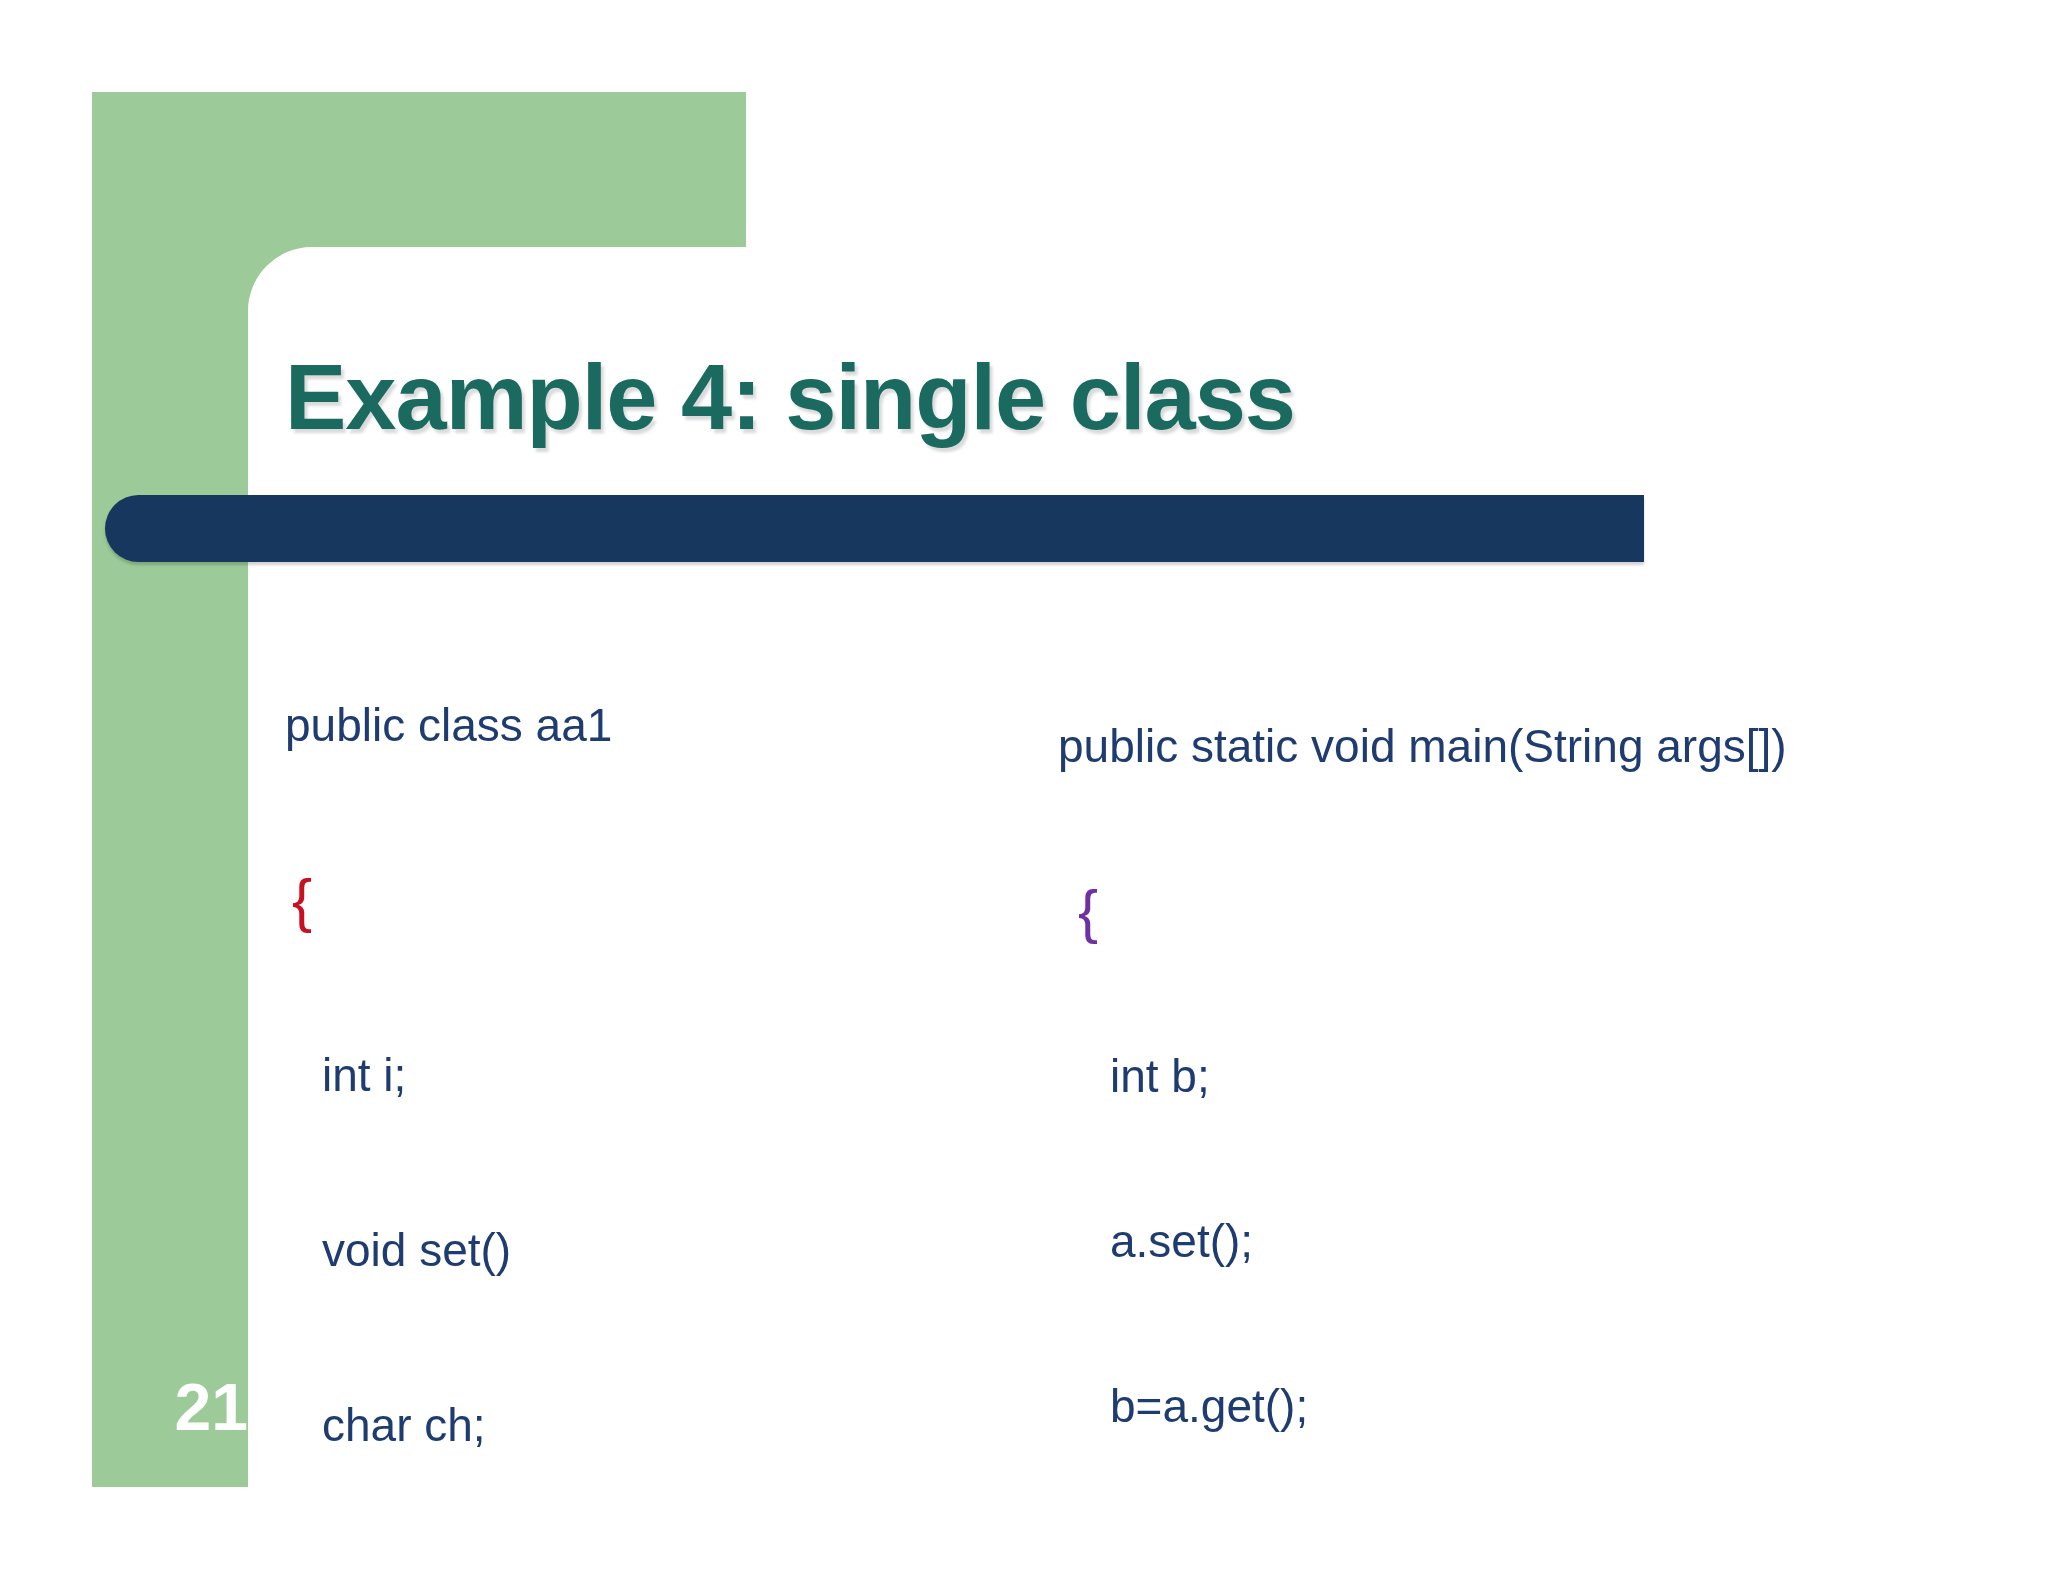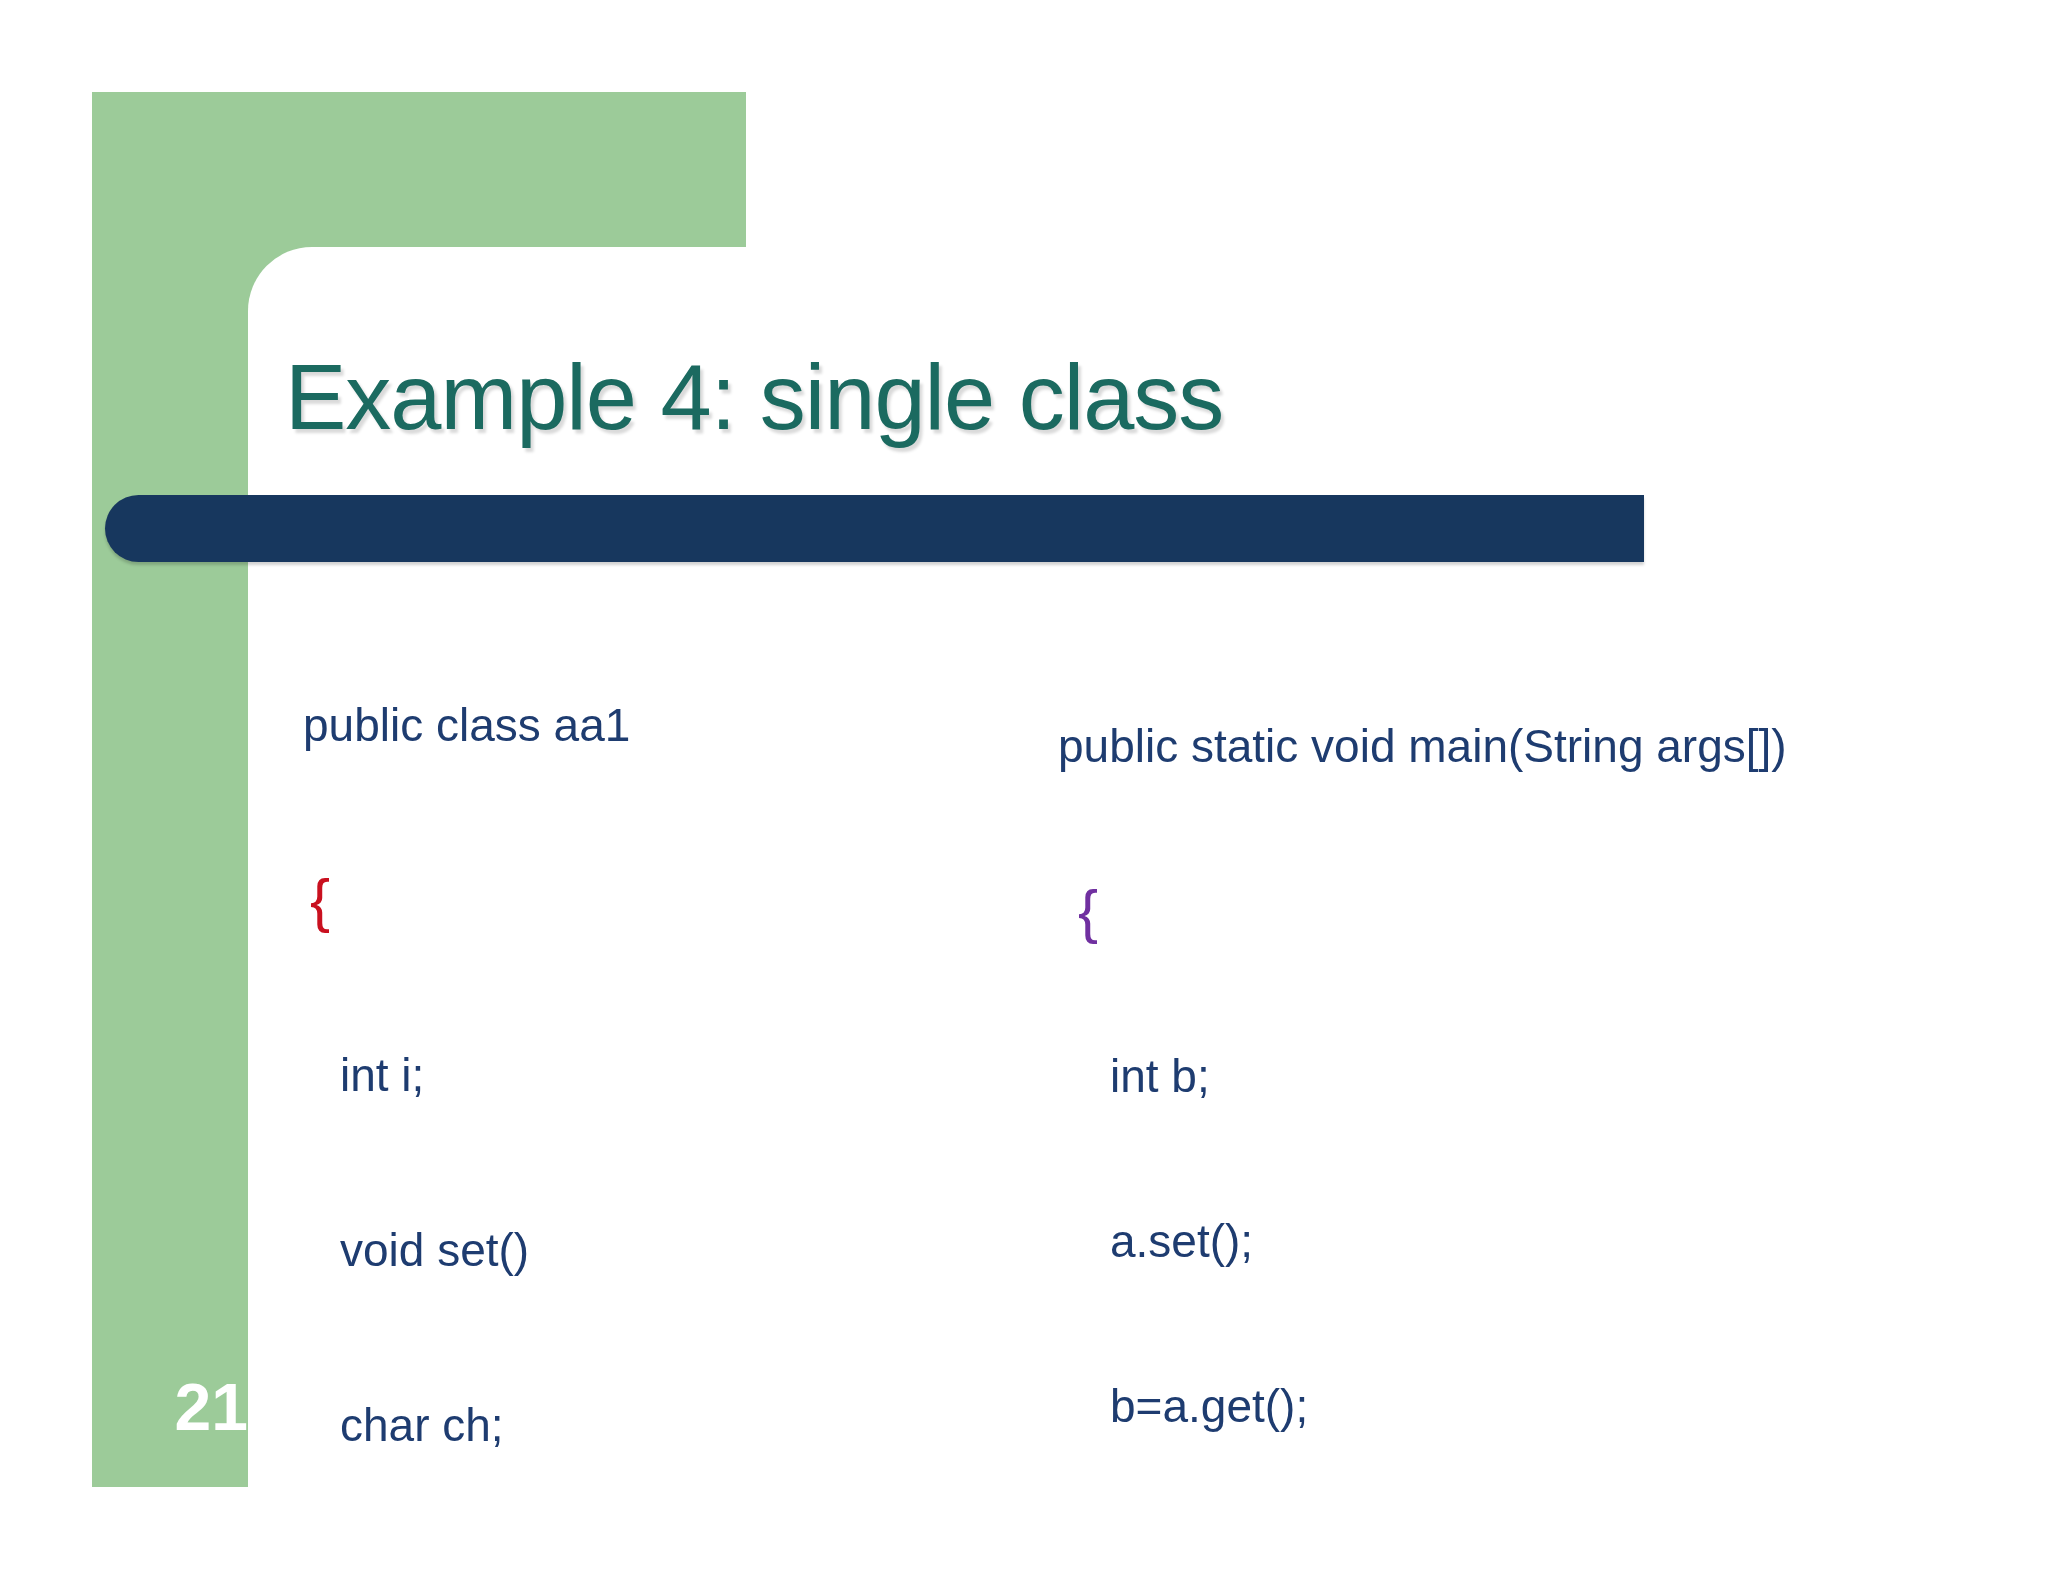--- a/index.html
+++ b/index.html
@@ -9,33 +9,33 @@
   }
   
   .green-top{position:absolute;left:92px;top:92px;width:654px;height:155px;background:#9CCB99;}
   .green-side{position:absolute;left:92px;top:92px;width:156px;height:1395px;background:#9CCB99;}
   .green-corner{position:absolute;left:247px;top:246px;width:68px;height:68px;background:#9CCB99;}
   
   .panel{position:absolute;left:248px;top:247px;right:0;bottom:0;background:#ffffff;border-top-left-radius:64px;}
   
   .title{
     position:absolute;left:285px;top:351px;line-height:1;letter-spacing:-1px;
-    font-size:92px;font-weight:normal;color:#1B6A60;
+    font-size:92px;font-weight:bold;color:#1B6A60;
     text-shadow:3px 4px 3px rgba(0,0,0,0.15);white-space:nowrap;
   }
   
   .title-bar{
     position:absolute;left:105px;top:495px;width:1539px;height:67px;
     background:#17375E;border-radius:34px 0 0 34px;
     box-shadow:0 3px 3px rgba(0,0,0,0.18);
   }
   
   .code{position:absolute;color:#1E3C70;font-size:46px;white-space:pre;}
   .code-left{left:285px;top:584px;}
-  .code-left .ln{height:67px;line-height:67px;margin-left:18px;}
+  .code-left .ln{height:67px;line-height:67px;}
   .code-right{left:1058px;top:610px;}
   .code-right .ln{height:57px;line-height:57px;}
   
   .p7{padding-left:7px;}   .p20{padding-left:20px;}
   .p37{padding-left:37px;} .p52{padding-left:52px;} .p85{padding-left:85px;}
   
   .brace-red{color:#C9101F;font-size:60px;}
   .brace-purple{color:#7030A0;font-size:60px;}
   
   .page-number{

